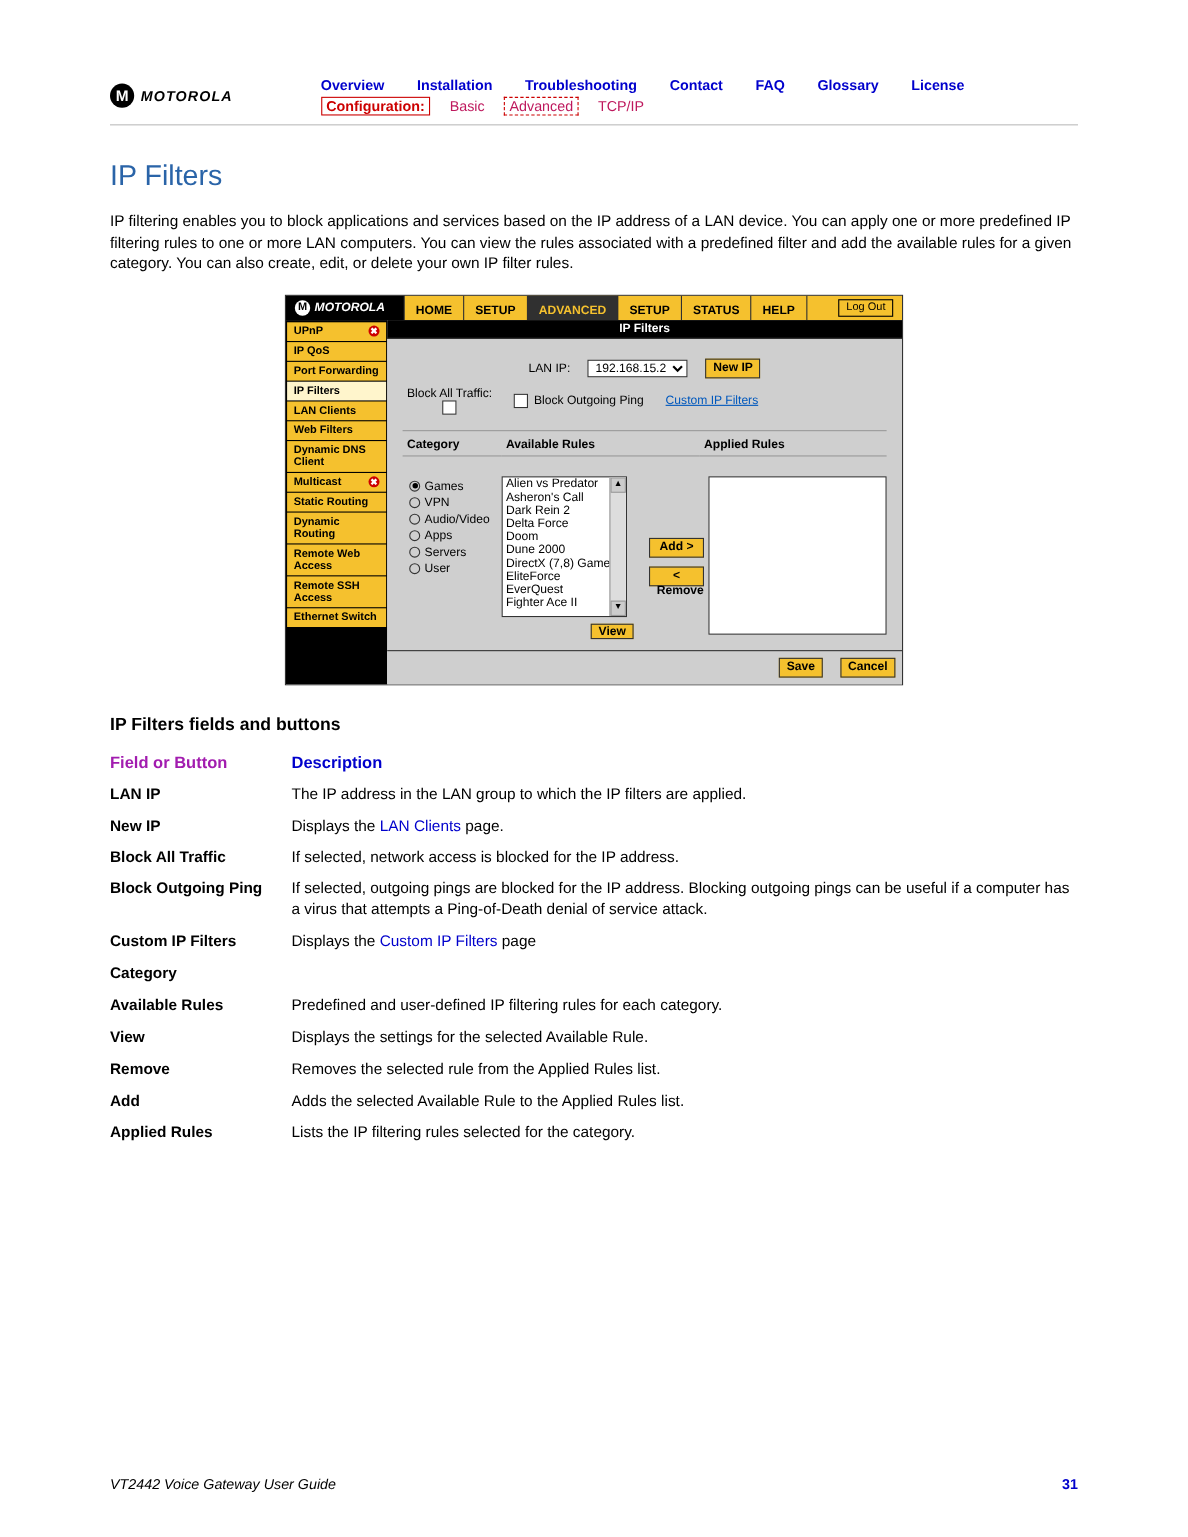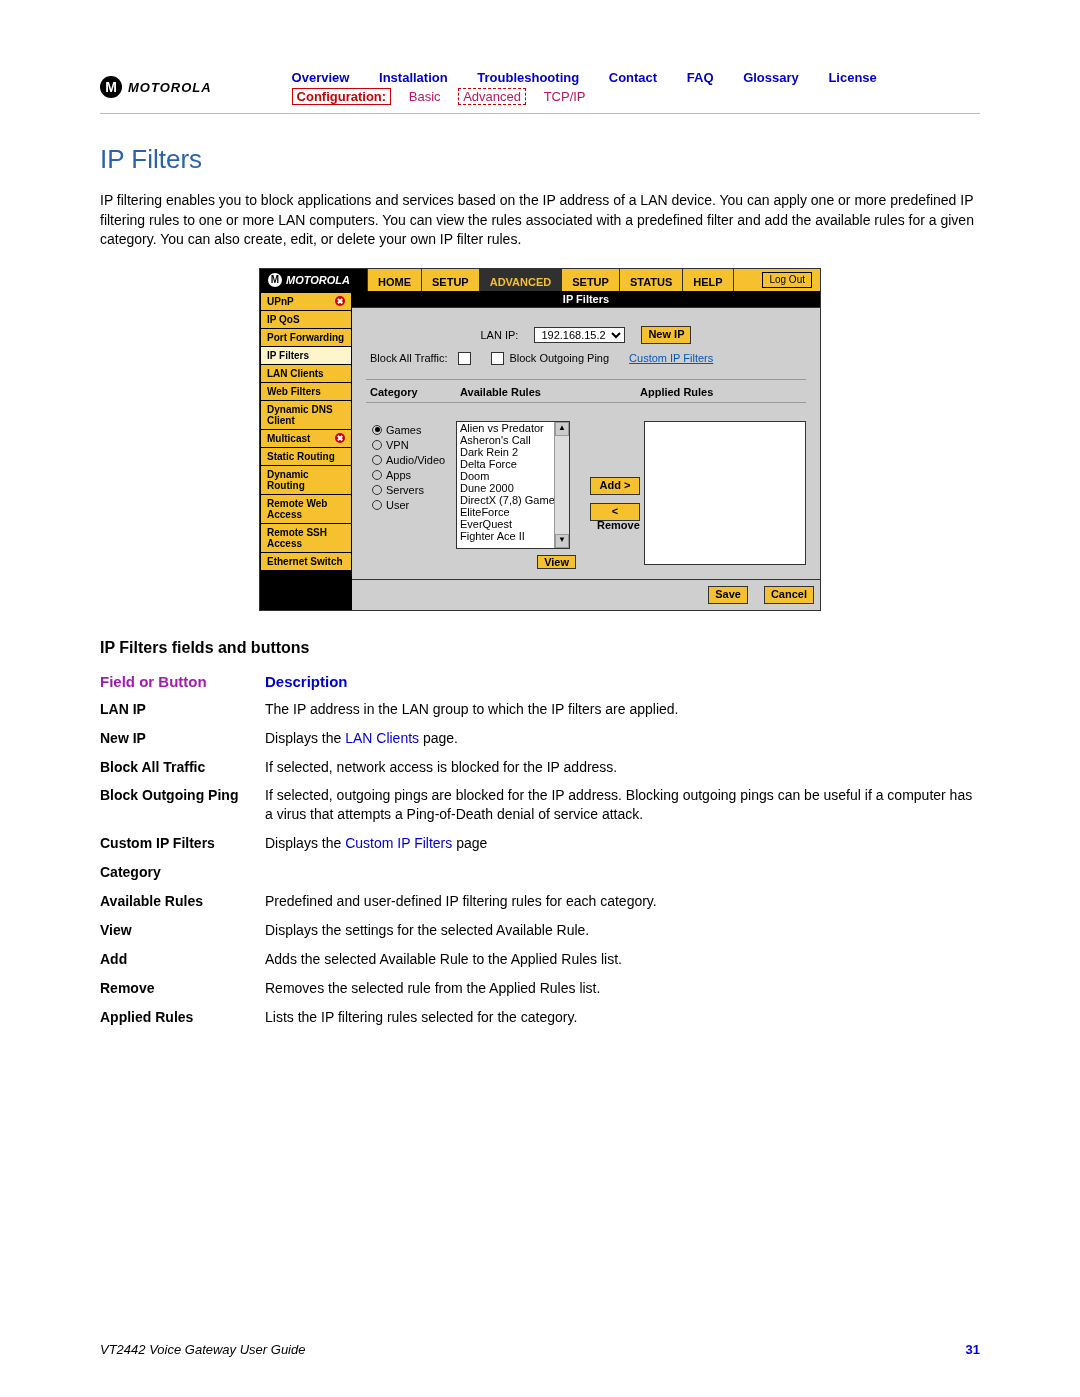--- a/index.html
+++ b/index.html
@@ -411,21 +411,21 @@
         <div class="ui-title-bar">IP Filters</div>
         <div class="ui-content">
           <div class="row-line" style="justify-content:center;">
             <span>LAN IP:</span>
             <select class="lan-sel">
               <option>192.168.15.2</option>
             </select>
             <span class="txt-btn">New IP</span>
           </div>
           <div class="row-line" style="justify-content:flex-start;gap:20px;margin-left:4px;">
-            <span style="display:flex;align-items:center;gap:11px;">
+            <span style="display:flex;align-items:center;gap:0;flex-direction:column;">
               <span>Block All Traffic:</span>
               <span class="checkbox-sq"></span>
             </span>
             <span style="display:flex;align-items:center;gap:5px;">
               <span class="checkbox-sq"></span>
               <span>Block Outgoing Ping</span>
             </span>
             <span class="ui-link">Custom IP Filters</span>
           </div>
 
@@ -540,26 +540,26 @@
         </div>
         <div class="desc-row">
           <div class="dr1">Available Rules</div>
           <div class="dr2">Predefined and user-defined IP filtering rules for each category.</div>
         </div>
         <div class="desc-row">
           <div class="dr1">View</div>
           <div class="dr2">Displays the settings for the selected Available Rule.</div>
         </div>
         <div class="desc-row">
+          <div class="dr1">Remove</div>
+          <div class="dr2">Removes the selected rule from the Applied Rules list.</div>
+        </div>
+        <div class="desc-row">
           <div class="dr1">Add</div>
           <div class="dr2">Adds the selected Available Rule to the Applied Rules list.</div>
-        </div>
-        <div class="desc-row">
-          <div class="dr1">Remove</div>
-          <div class="dr2">Removes the selected rule from the Applied Rules list.</div>
         </div>
         <div class="desc-row">
           <div class="dr1">Applied Rules</div>
           <div class="dr2">Lists the IP filtering rules selected for the category.</div>
         </div>
       </div>
   </div>
 
   <div class="page-footer">
     <span>VT2442 Voice Gateway User Guide</span>

